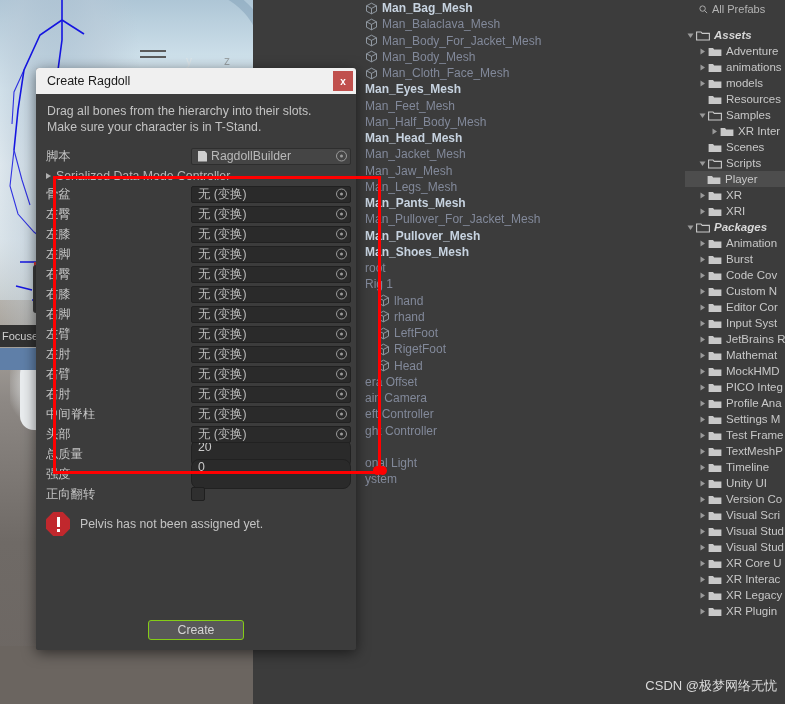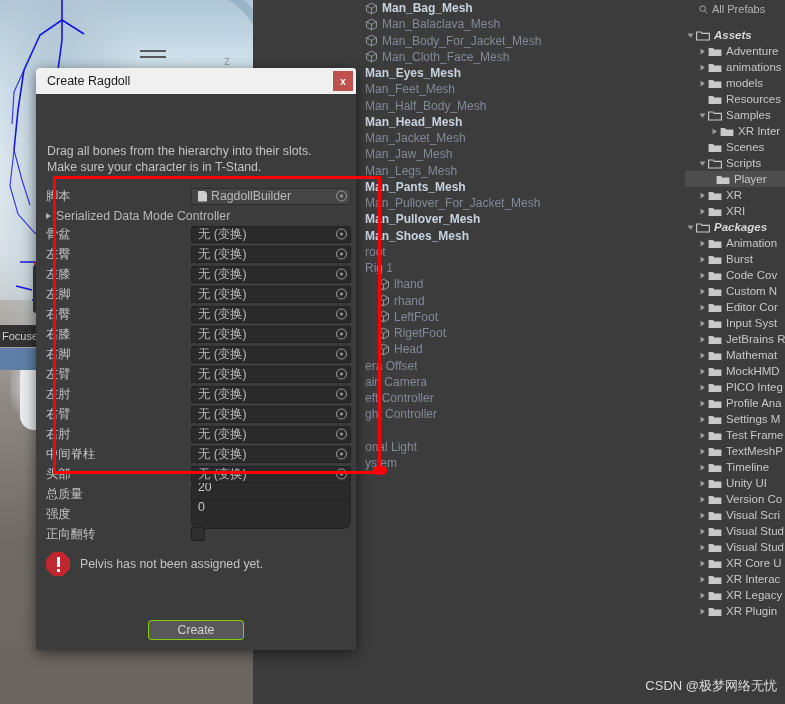--- a/index.html
+++ b/index.html
@@ -207,21 +207,20 @@
     background: #c0504d;
     color: #fff; font-size: 10px; font-weight: bold;
     display: flex; align-items: center; justify-content: center;
     cursor: pointer;
   }
   .dlg-help {
     background: #3c3c3c;
     padding: 9px 11px 10px 11px;
     color: #c3c3c3; font-size: 12.3px; line-height: 16px;
     flex: 0 0 auto;
-    margin-top: 40px;
   }
   .dlg-body {
     flex: 1 1 auto;
     background: #3c3c3c;
     position: relative;
   }
 
   .row {
     display: flex; align-items: center;
     height: 20px;
@@ -479,20 +478,26 @@
         <div class="h-row dim ind1">
           <svg class="cube-ico" viewBox="0 0 13 13">
             <path d="M6.5 1.2 L11.5 3.8 L11.5 9.2 L6.5 11.8 L1.5 9.2 L1.5 3.8 Z M1.5 3.8 L6.5 6.4 L11.5 3.8 M6.5 6.4 L6.5 11.8" fill="none" stroke="#9aa3ad" stroke-width="0.9"></path>
           </svg>
           <span class="label">Man_Body_For_Jacket_Mesh</span>
         </div>
         <div class="h-row dim ind1">
           <svg class="cube-ico" viewBox="0 0 13 13">
             <path d="M6.5 1.2 L11.5 3.8 L11.5 9.2 L6.5 11.8 L1.5 9.2 L1.5 3.8 Z M1.5 3.8 L6.5 6.4 L11.5 3.8 M6.5 6.4 L6.5 11.8" fill="none" stroke="#9aa3ad" stroke-width="0.9"></path>
           </svg>
+          <span class="label">Man_Body_Mesh</span>
+        </div>
+        <div class="h-row dim ind1">
+          <svg class="cube-ico" viewBox="0 0 13 13">
+            <path d="M6.5 1.2 L11.5 3.8 L11.5 9.2 L6.5 11.8 L1.5 9.2 L1.5 3.8 Z M1.5 3.8 L6.5 6.4 L11.5 3.8 M6.5 6.4 L6.5 11.8" fill="none" stroke="#9aa3ad" stroke-width="0.9"></path>
+          </svg>
           <span class="label">Man_Cloth_Face_Mesh</span>
         </div>
         <div class="h-row bright ind1">
           <span class="label">Man_Eyes_Mesh</span>
         </div>
         <div class="h-row dim ind1">
           <span class="label">Man_Feet_Mesh</span>
         </div>
         <div class="h-row dim ind1">
           <span class="label">Man_Half_Body_Mesh</span>
@@ -675,21 +680,21 @@
           <span class="tri">
             <svg width="7" height="7" viewBox="0 0 7 7">
               <path d="M0.5 1.5 L6.5 1.5 L3.5 6 Z" fill="#999999"></path>
             </svg>
           </span>
           <svg class="folder" viewBox="0 0 14 11">
             <path d="M0.6 2 L5 2 L6.2 3.4 L13.4 3.4 L13.4 10 L0.6 10 Z" fill="none" stroke="#c9c9c9" stroke-width="1.1"></path>
           </svg>
           <span>Scripts</span>
         </div>
-        <div class="p-row selected" style="padding-left: 20px;">
+        <div class="p-row selected" style="padding-left: 11px;">
           <span class="tri"></span>
           <svg class="folder" viewBox="0 0 14 11">
             <path d="M0.6 2 L5 2 L6.2 3.4 L13.4 3.4 L13.4 10 L0.6 10 Z" fill="#c9c9c9"></path>
           </svg>
           <span>Player</span>
         </div>
         <div class="p-row" style="padding-left: 12px;">
           <span class="tri">
             <svg width="7" height="7" viewBox="0 0 7 7">
               <path d="M1.5 0.5 L6 3.5 L1.5 6.5 Z" fill="#999999"></path>

